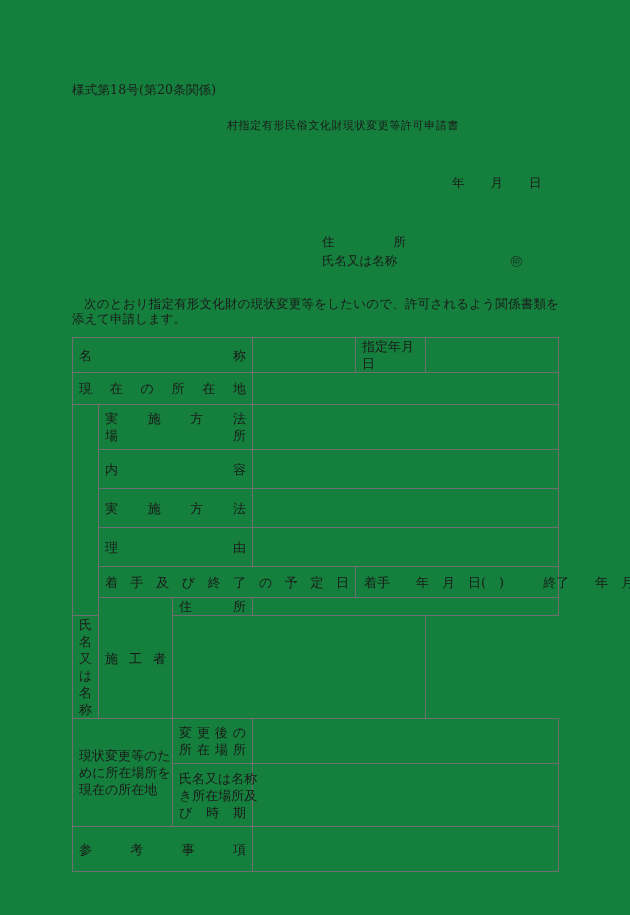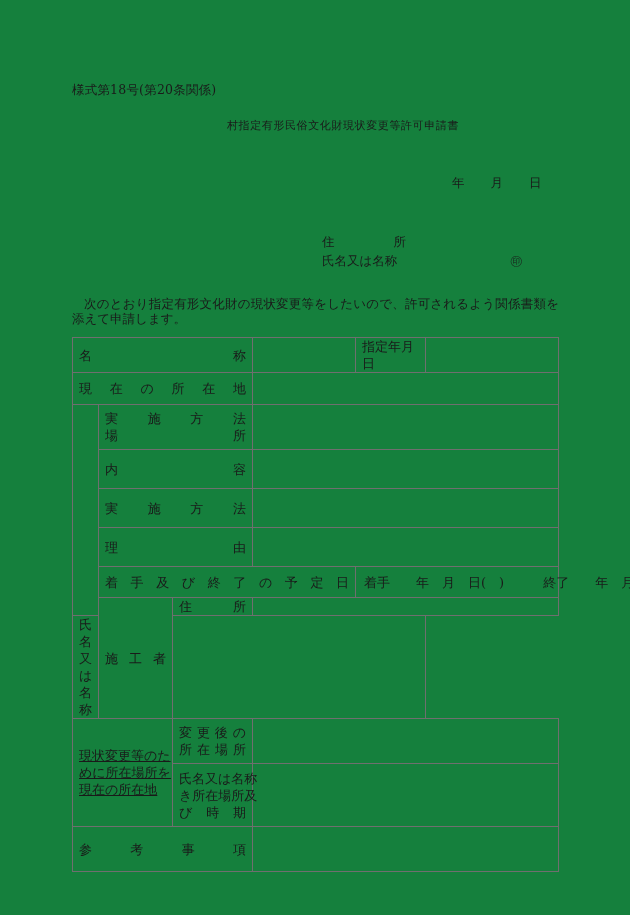--- a/index.html
+++ b/index.html
@@ -143,21 +143,20 @@
   .stack.plain span {
     text-align: left;
     text-align-last: left;
   }
 
   .sched { white-space: pre; padding-left: 8px !important; }
 
   .wrapbox {
     line-height: 17px;
     text-align: left;
-    text-decoration: underline;
   }
 </style>
 </head>
 <body>
 
 <div class="page">
 
   <div class="form-code">様式第18号(第20条関係)</div>
 
   <div class="doc-title">村指定有形民俗文化財現状変更等許可申請書</div>

